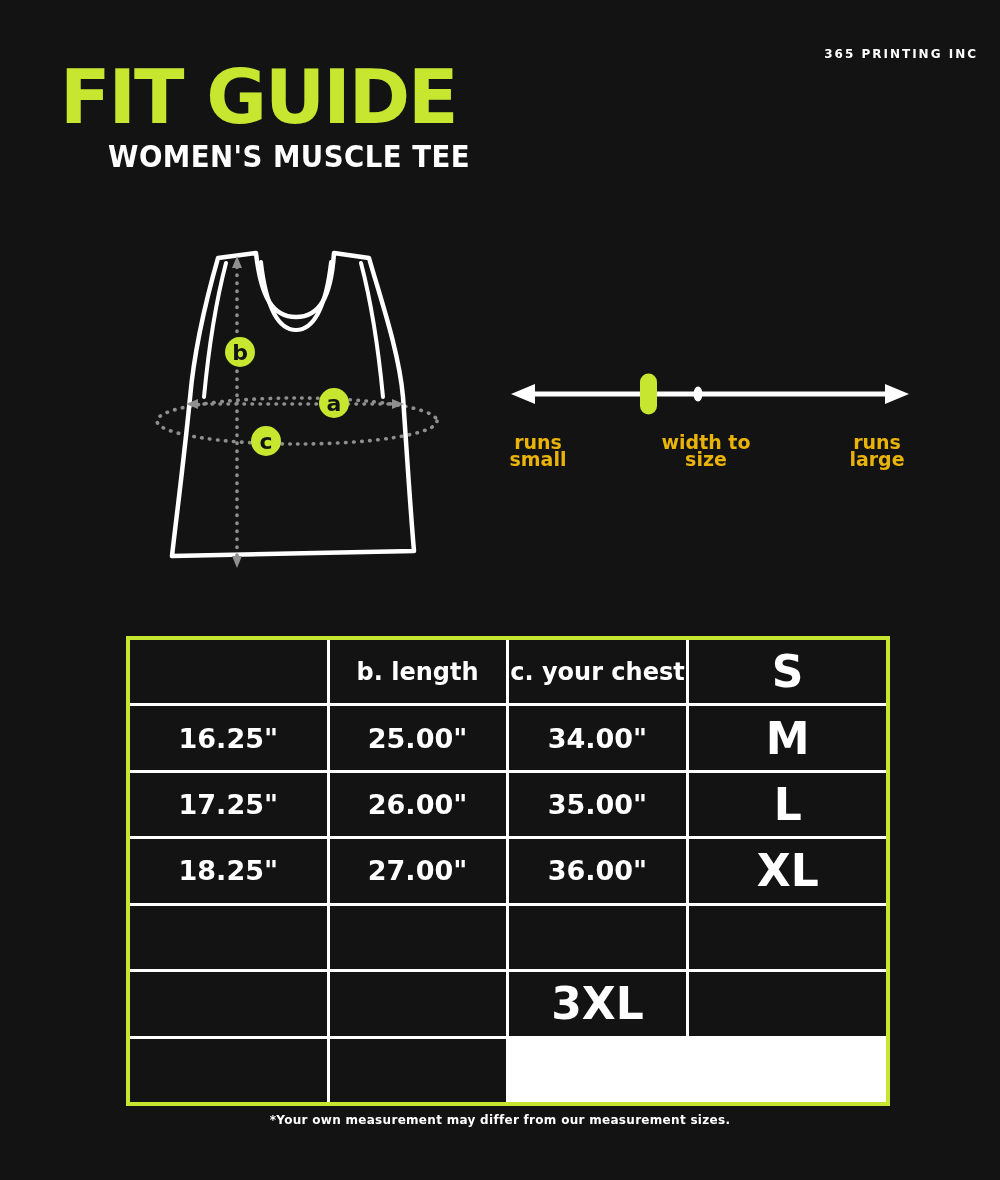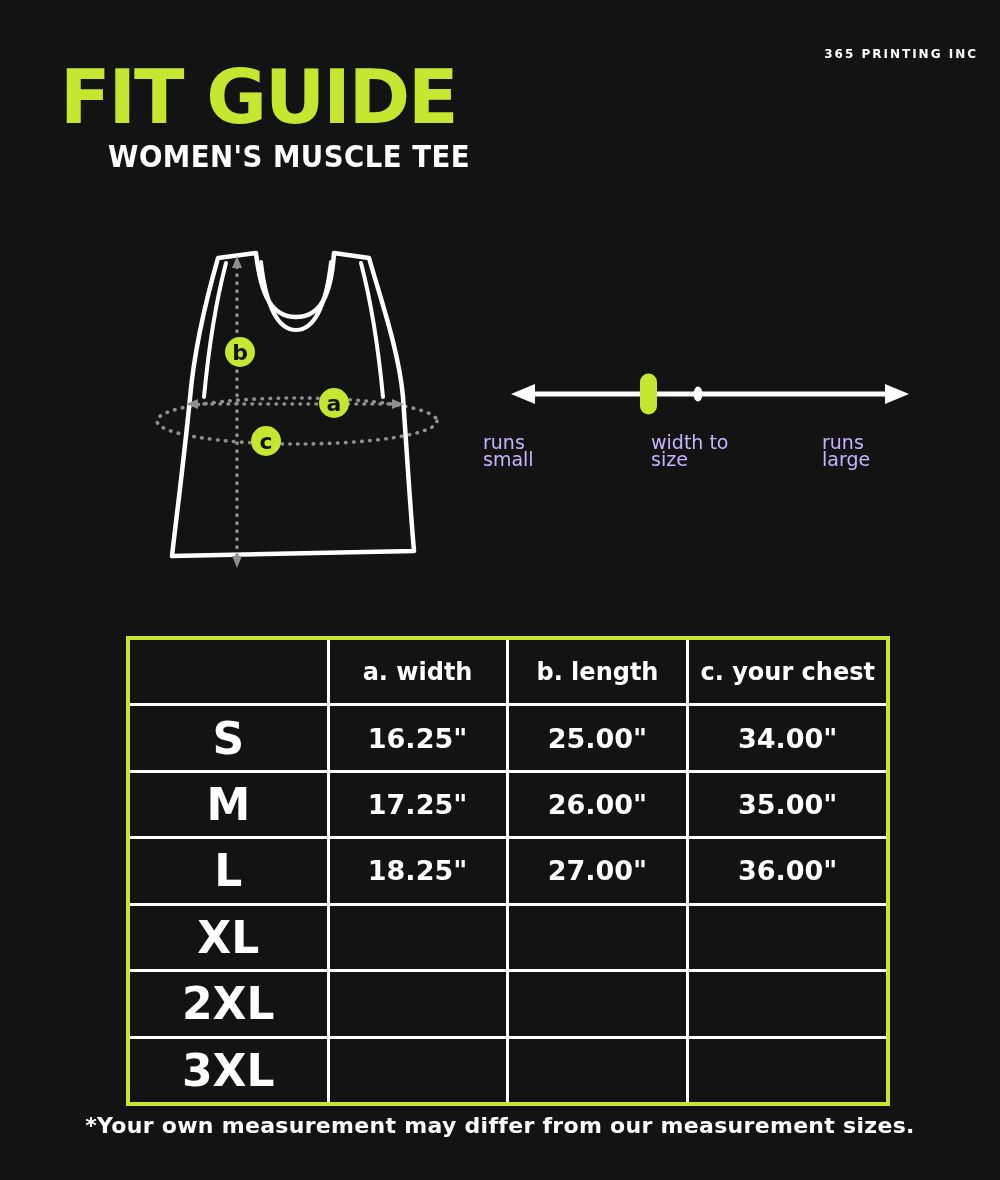--- a/index.html
+++ b/index.html
@@ -20,22 +20,22 @@
   }
   .subtitle{
     position:absolute;left:108px;top:139px;
     font-size:30px;font-weight:bold;letter-spacing:0.5px;color:#fff;white-space:nowrap;
     transform:scaleX(0.92);transform-origin:left top;
   }
   
   svg{display:block;}
   
   .scale-label{
-    position:absolute;width:110px;
-    font-size:19px;line-height:17px;font-weight:normal;color:#c4b5fd;
+    position:absolute;width:110px;text-align:center;
+    font-size:19px;line-height:17px;font-weight:bold;color:#eab308;
   }
   .scale-label.l1{left:483px;top:434px;}
   .scale-label.l2{left:651px;top:434px;}
   .scale-label.l3{left:822px;top:434px;}
   
   .size-table{
     position:absolute;left:126px;top:636px;width:764px;height:470px;
     box-sizing:border-box;border:4px solid #c6e62f;background:#ffffff;
     display:grid;
     grid-template-columns:200fr 179fr 181fr 200fr;
@@ -45,21 +45,21 @@
   .cell{
     background:#131313;display:flex;align-items:center;justify-content:center;
     color:#fff;font-weight:bold;
   }
   .cell.head{font-size:24px;}
   .cell.size{font-size:44px;}
   .cell.val{font-size:27px;}
   
   .footnote{
     position:absolute;left:0;top:1113px;width:1000px;text-align:center;
-    font-size:22px;font-weight:bold;letter-spacing:0.3px;color:#fff;
+    font-size:12px;font-weight:bold;letter-spacing:0.3px;color:#fff;
   }
 </style>
 </head>
 <body>
 
 <div class="canvas">
 
   <div class="brand">365 PRINTING INC</div>
 
   <div class="title">FIT GUIDE</div>
@@ -120,21 +120,20 @@
     <div>width to</div>
     <div>size</div>
   </div>
   <div class="scale-label l3">
     <div>runs</div>
     <div>large</div>
   </div>
 
   <div class="size-table">
     <div class="cell head"></div>
-    <div class="cell head">a. width</div>
     <div class="cell head">b. length</div>
     <div class="cell head">c. your chest</div>
 
     <div class="cell size">S</div>
     <div class="cell val">16.25"</div>
     <div class="cell val">25.00"</div>
     <div class="cell val">34.00"</div>
 
     <div class="cell size">M</div>
     <div class="cell val">17.25"</div>
@@ -144,21 +143,20 @@
     <div class="cell size">L</div>
     <div class="cell val">18.25"</div>
     <div class="cell val">27.00"</div>
     <div class="cell val">36.00"</div>
 
     <div class="cell size">XL</div>
     <div class="cell val"></div>
     <div class="cell val"></div>
     <div class="cell val"></div>
 
-    <div class="cell size">2XL</div>
     <div class="cell val"></div>
     <div class="cell val"></div>
     <div class="cell val"></div>
 
     <div class="cell size">3XL</div>
     <div class="cell val"></div>
     <div class="cell val"></div>
     <div class="cell val"></div>
   </div>
 

